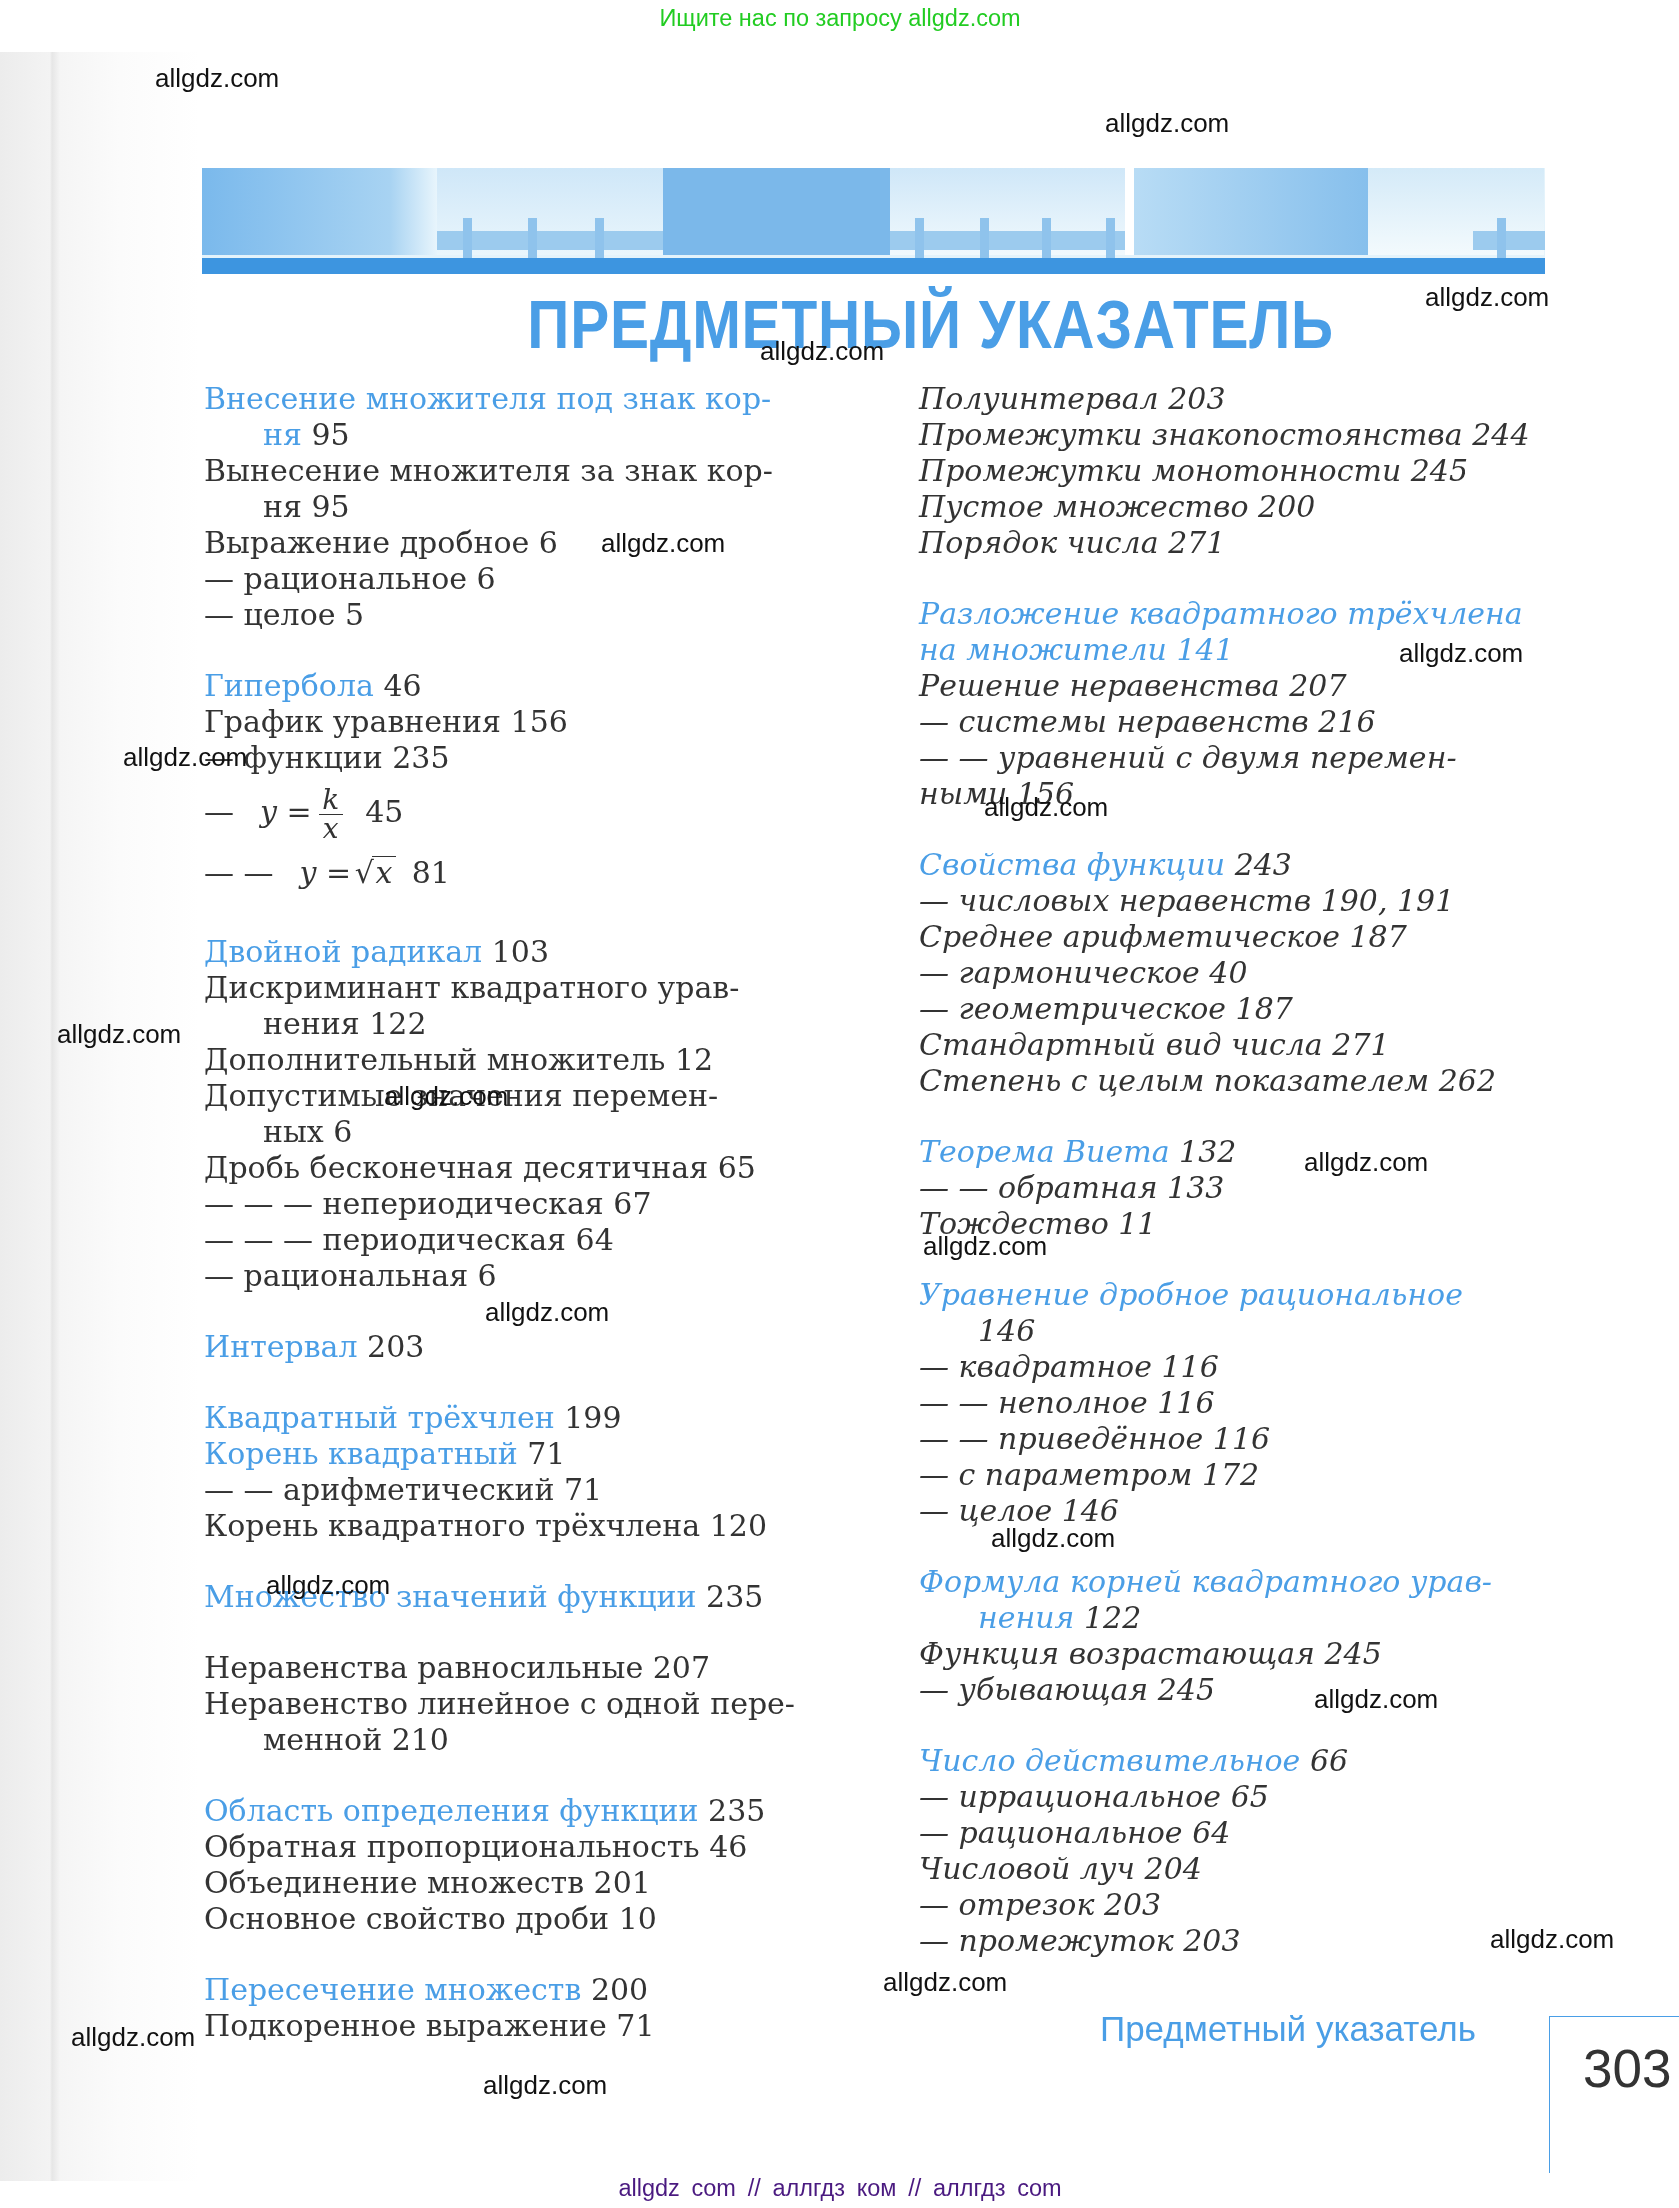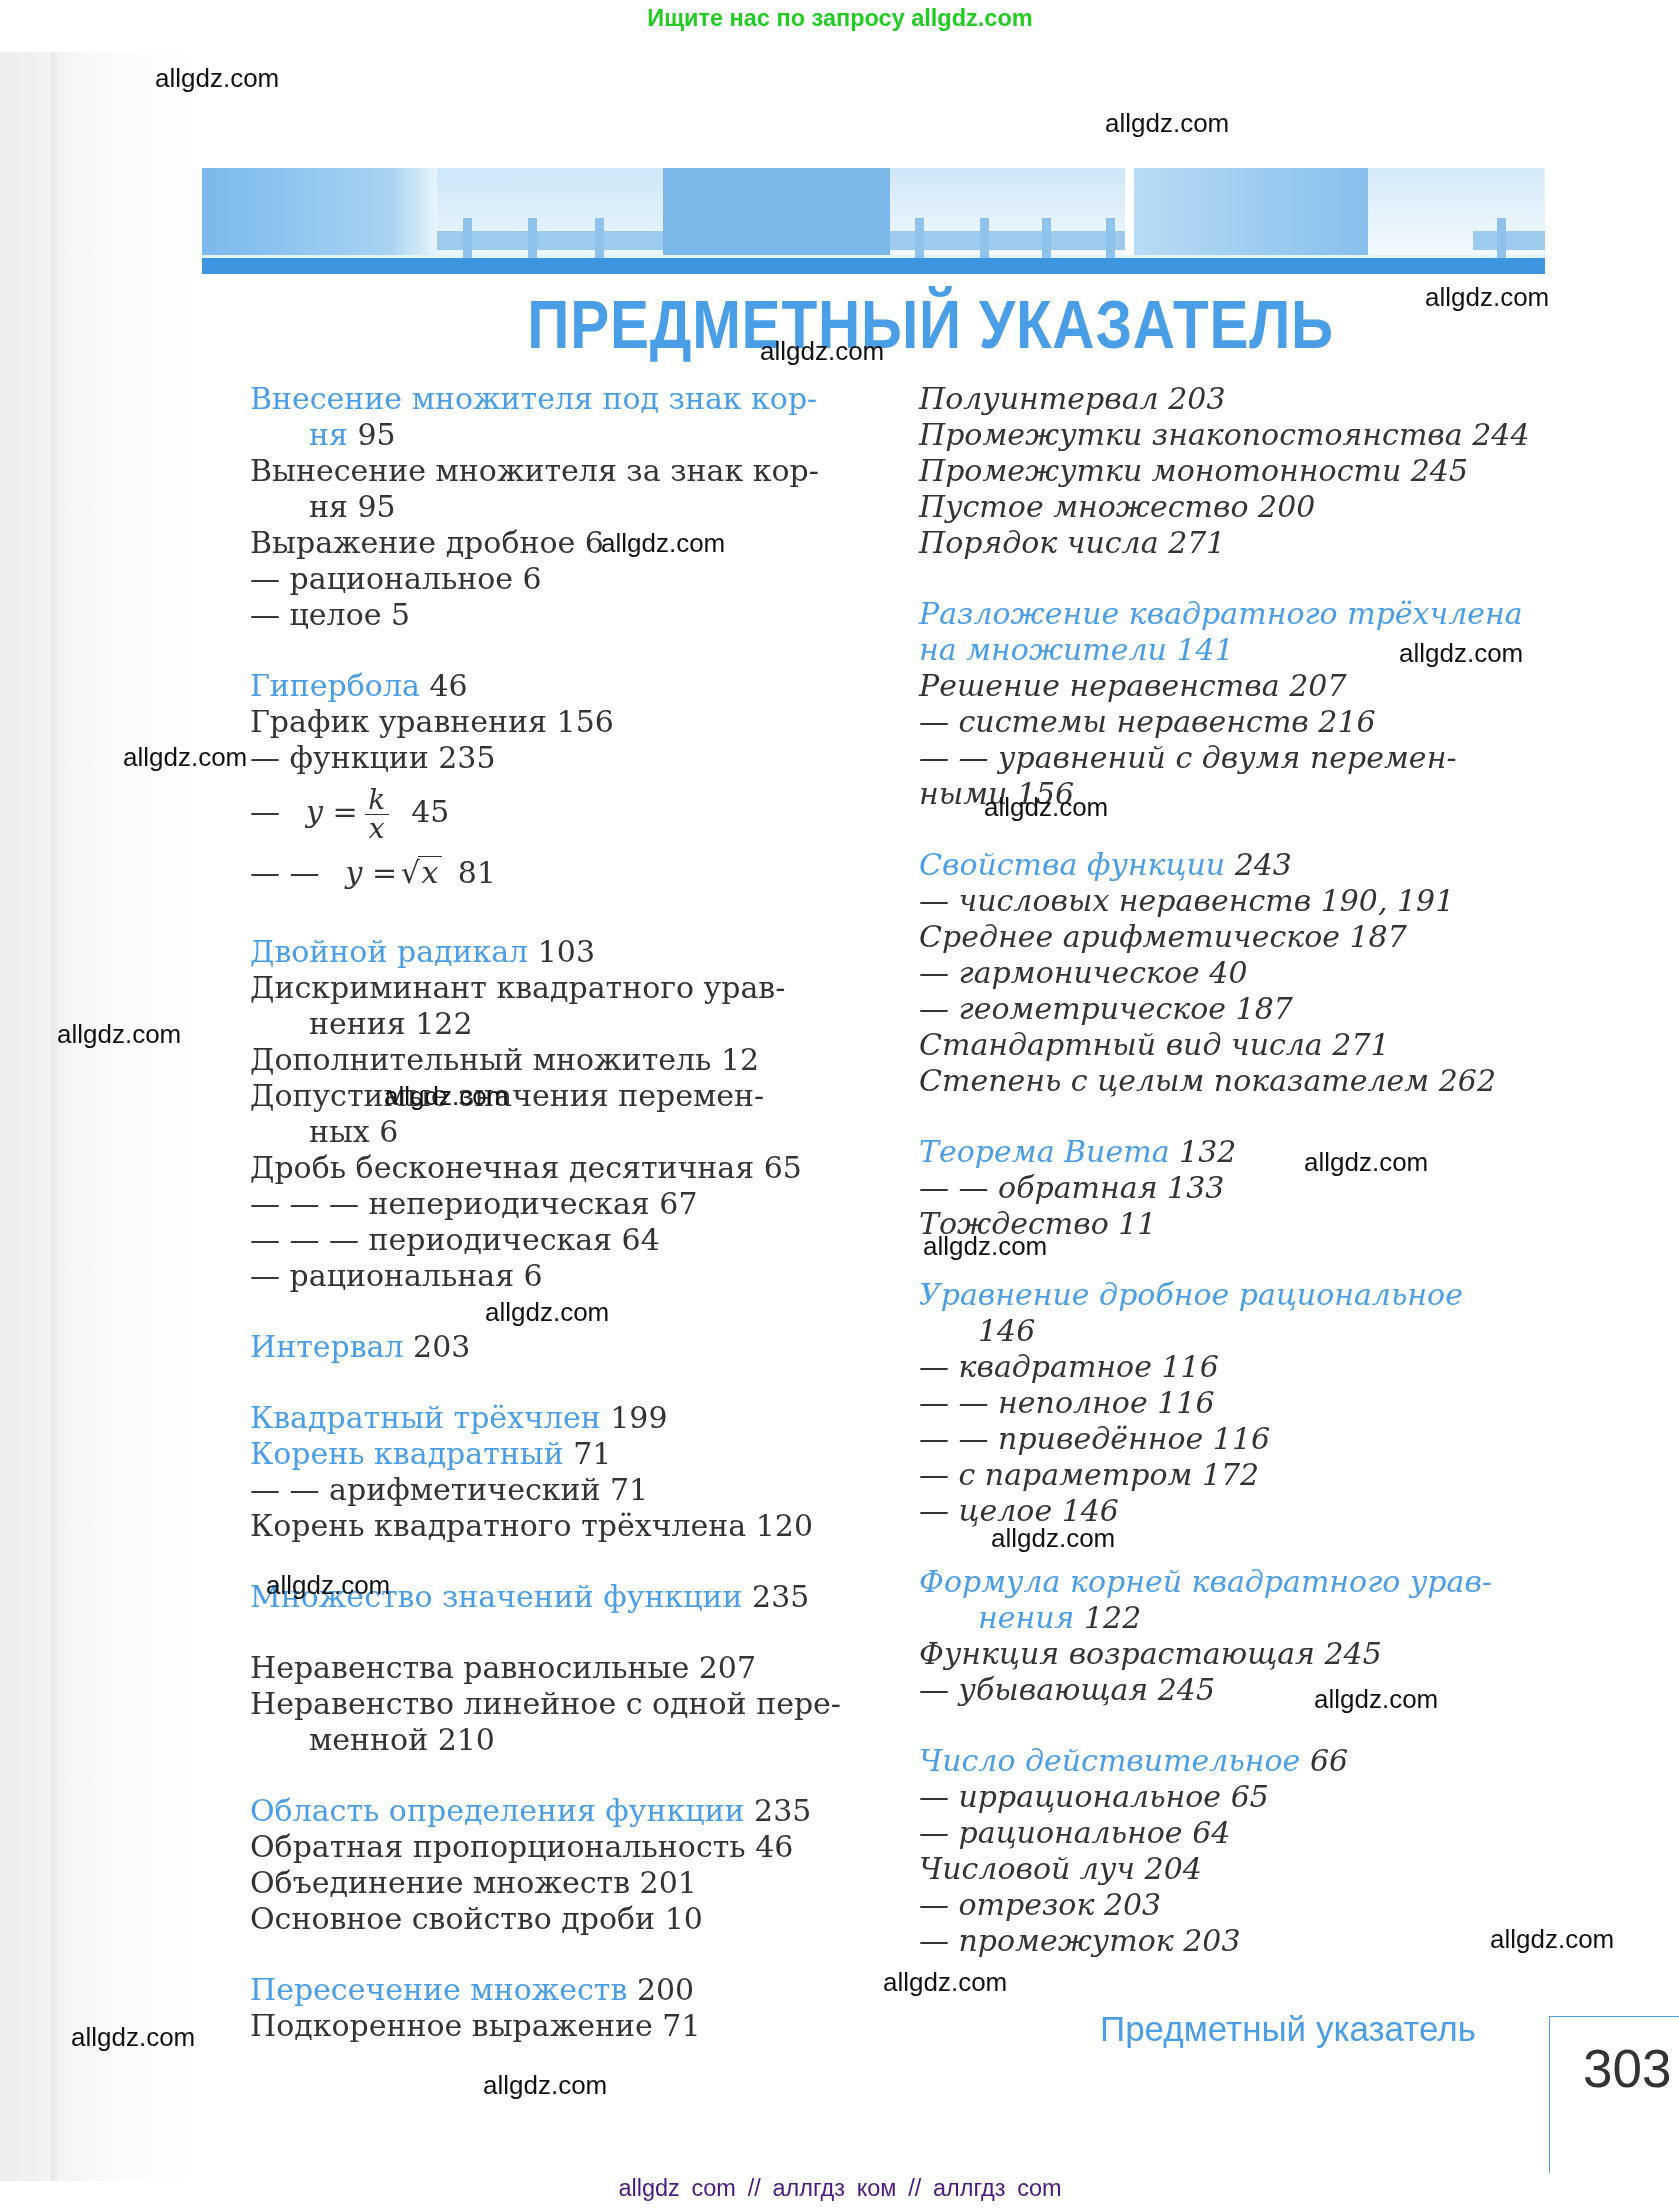--- a/index.html
+++ b/index.html
@@ -7,21 +7,21 @@
     width:1680px; height:2208px; position:relative; overflow:hidden;
     background:#ffffff;
     font-family:"DejaVu Serif", serif;
   }
   .gutter {
     position:absolute; left:0; top:52px; width:200px; height:2129px;
     background:linear-gradient(90deg,#ececec 0%,#f3f3f3 25%,#e6e6e6 26%,#f5f5f5 30%,#fbfbfb 60%,#ffffff 100%);
   }
   .top-promo {
     position:absolute; left:0; width:1680px; top:5.2px; text-align:center;
-    font-family:"Liberation Sans", sans-serif; font-size:23.5px; color:#22cc22;font-weight:bold;
+    font-family:"Liberation Sans", sans-serif; font-size:23.5px; color:#22cc22;
   }
   .bottom-promo {
     position:absolute; left:0; width:1680px; top:2175px; text-align:center;
     font-family:Liberation Sans, sans-serif; font-size:23.5px; color:#4a1a80;
     word-spacing:5.2px;
   }
   .wm {
     position:absolute; font-family:"Liberation Sans", sans-serif;
     font-size:26px; color:#111111; white-space:nowrap; z-index:5;
   }
@@ -36,21 +36,21 @@
   .banner .post { position:absolute; width:8.7px; height:43px; top:50px; background:#8fc3ec; }
   .title {
     position:absolute; left:0; width:1860px; top:285px; text-align:center;
     font-family:"Liberation Sans", sans-serif; font-weight:bold; font-size:68px;
     color:#4a9ee6; letter-spacing:0.9px; transform:scaleX(0.86); transform-origin:934px 0;
   }
   .col {
     position:absolute; top:381px; width:626px;
     font-size:30px; line-height:36px; color:#333333;
   }
-  .col.left { left:204px;margin-left:46px; }
+  .col.left { left:204px; }
   .col.right { left:919px;font-style:italic; }
   .entry { position:relative; padding-left:0; }
   .entry .cont { display:block; padding-left:59px; }
   .gap { height:35px; }
   .hl { color:#4a9ee6; }
   .num { color:#333333; }
   .num.hl { color:#4a9ee6; }
   .math-frac { display:inline-block; vertical-align:middle; text-align:center; font-style:italic; font-size:28px; line-height:28px; margin:0 7px; }
   .math-frac .n { display:block; border-bottom:1.7px solid #333; padding:0 3.5px; }
   .math-frac .d { display:block; }

